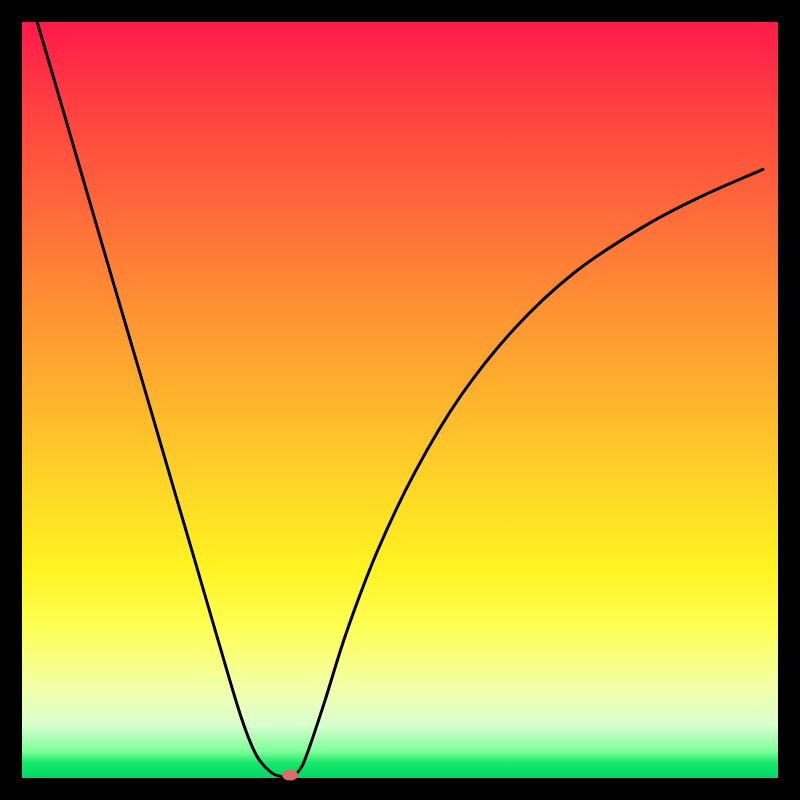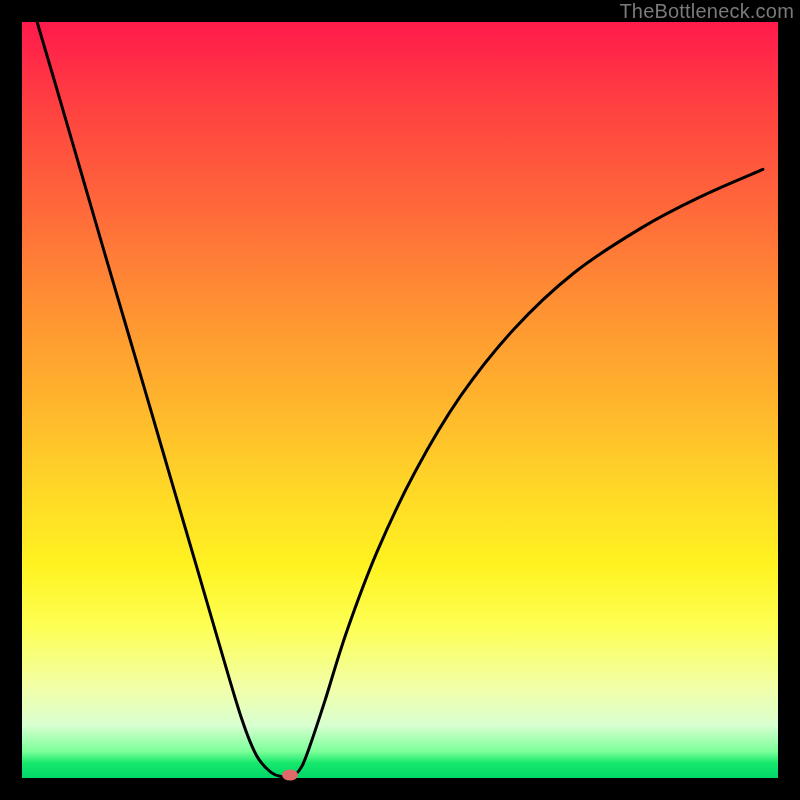--- a/index.html
+++ b/index.html
@@ -55,20 +55,19 @@
     height: 11px;
     background: #e06a6a;
     border-radius: 50%;
     transform: translate(-50%, -50%);
   }
 </style>
 </head>
 <body>
 
 <div class="frame">
-  <div class="watermark">TheBottleneck.com</div>
   <div class="plot">
     <svg class="curve" viewBox="0 0 756 756" preserveAspectRatio="none">
       <path id="curve-path" fill="none" stroke="#000" stroke-width="3" stroke-linejoin="round" stroke-linecap="round" d="M 15.120000000000001 0 C 19.2024 13.880159999999993, 29.635200000000005 49.21559999999997, 37.800000000000004 77.11199999999997 C 45.964800000000004 105.00839999999997, 52.315200000000004 126.94752000000003, 60.480000000000004 154.98000000000002 C 68.6448 183.01248, 74.9952 204.95159999999996, 83.16 232.84799999999996 C 91.3248 260.7444, 97.6752 282.19968000000006, 105.84 309.96000000000004 C 114.0048 337.72032, 120.35520000000001 359.17560000000003, 128.52 387.072 C 136.68480000000002 414.9684, 143.03520000000003 437.0436, 151.20000000000002 464.94 C 159.3648 492.83639999999997, 165.7152 514.1555999999999, 173.88 542.0519999999999 C 182.04479999999998 569.9483999999999, 188.39520000000002 592.2957600000001, 196.56 619.9200000000001 C 204.7248 647.5442400000001, 212.43599999999998 675.108, 219.23999999999998 695.52 C 226.04399999999998 715.932, 228.91679999999997 723.38616, 234.35999999999999 733.32 C 239.8032 743.2538400000001, 244.71720000000002 746.82972, 249.48000000000002 750.708 C 254.24280000000002 754.58628, 257.418 753.91344, 260.82 754.866 C 264.222 755.8185599999999, 266.3388 756.20412, 268.38 756 C 270.4212 755.79588, 270.11879999999996 755.7732, 272.15999999999997 753.732 C 274.2012 751.6908, 276.99839999999995 749.6949599999999, 279.71999999999997 744.66 C 282.4416 739.62504, 283.1976 737.3267999999999, 287.28000000000003 725.76 C 291.36240000000004 714.1932, 295.59600000000006 701.4924, 302.40000000000003 680.4 C 309.204 659.3076, 315.5544 635.7959999999999, 325.08 608.5799999999999 C 334.6056 581.3639999999999, 343.0728 557.7768, 355.32 529.2 C 367.5672 500.62320000000005, 378.1512 477.7164, 393.12 449.82 C 408.0888 421.92359999999996, 420.78959999999995 399.80303999999995, 438.47999999999996 374.21999999999997 C 456.1704 348.63696, 470.98800000000006 329.87304, 491.40000000000003 307.692 C 511.812 285.51096, 528.7464 269.36280000000005, 551.88 250.99200000000008 C 575.0136 232.6212000000001, 596.7864 219.51216000000008, 619.92 205.63200000000006 C 643.0536 191.75184000000004, 658.6272 184.35816000000003, 680.4 173.88 C 702.1727999999999 163.40183999999996, 729.9936 152.18279999999996, 740.88 147.41999999999996"></path>
     </svg>
     <div class="marker" id="opt-marker" style="left: 268.38px; top: 752.976px;"></div>
   </div>
 </div>
 
 </body></html>

